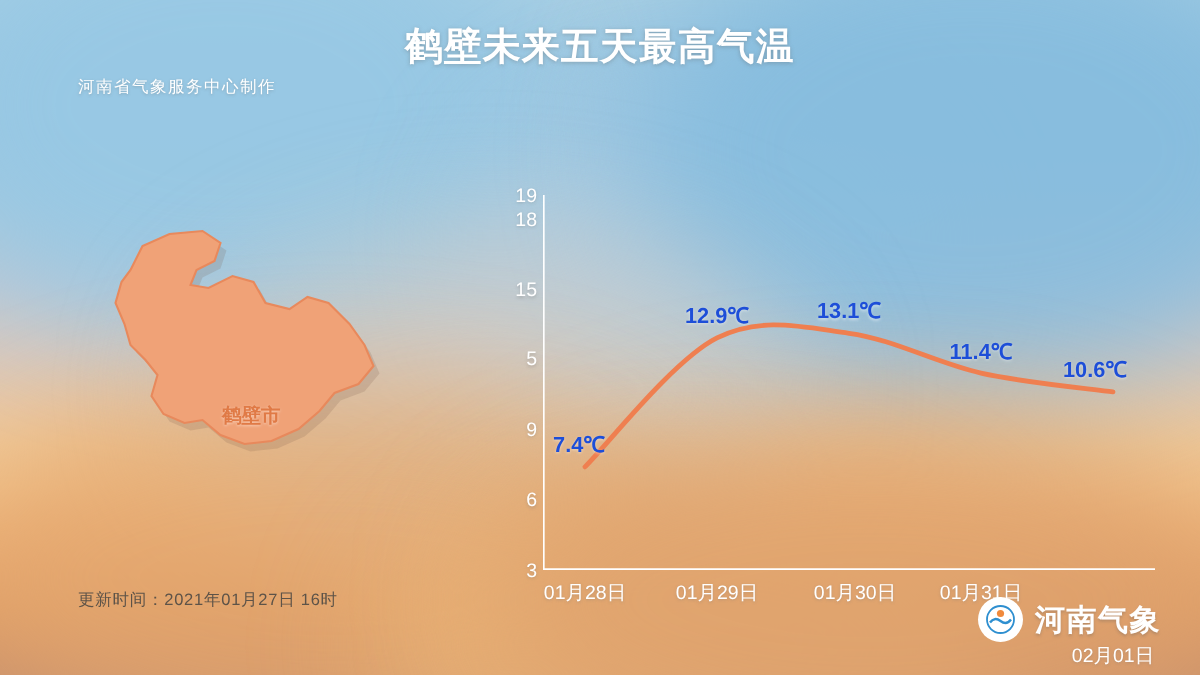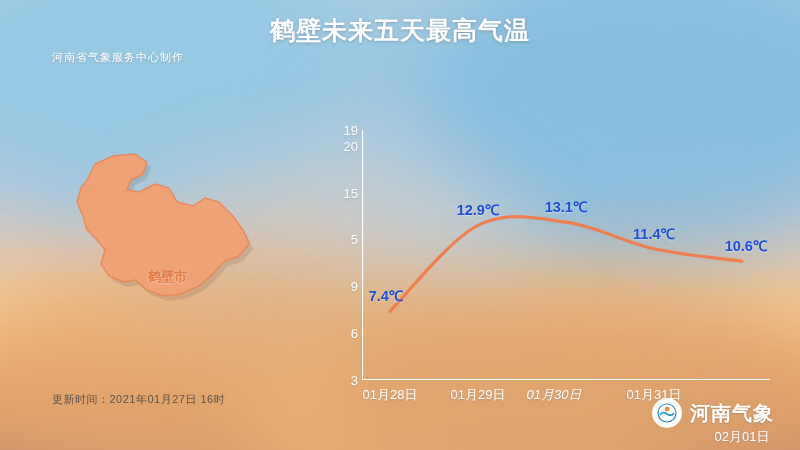--- a/index.html
+++ b/index.html
@@ -118,21 +118,21 @@
                L66,132 L58,120 L62,106 L54,96 L44,86 L40,72 L34,58
                L38,44 Z" fill="#f0a277" stroke="#e8895c" stroke-width="1.4"></path>
     </g>
   </svg>
   <div id="map-label">鹤壁市</div>
 </div>
 
 <div id="plot">
   <div id="ylabels">
       <div class="ytick" style="top: 0px;">19</div>
-      <div class="ytick" style="top: 15.625px;">20</div>
+      <div class="ytick" style="top: 15.625px;">18</div>
       <div class="ytick" style="top: 62.5px;">15</div>
       <div class="ytick" style="top: 109.375px;">5</div>
       <div class="ytick" style="top: 156.25px;">9</div>
       <div class="ytick" style="top: 203.125px;">6</div>
       <div class="ytick" style="top: 250px;">3</div>
     </div>
   <div id="axes">
     <svg id="plotsvg" width="408" height="250">
         <line x1="0" y1="0" x2="0" y2="250" stroke="#ffffff" stroke-width="2.2"></line>
         <line x1="0" y1="250" x2="408" y2="250" stroke="#ffffff" stroke-width="2.2"></line>
@@ -141,28 +141,28 @@
         <line x1="-5" y1="62.5" x2="0" y2="62.5" stroke="#ffffff" stroke-width="1.8"></line>
         <line x1="-5" y1="109.375" x2="0" y2="109.375" stroke="#ffffff" stroke-width="1.8"></line>
         <line x1="-5" y1="156.25" x2="0" y2="156.25" stroke="#ffffff" stroke-width="1.8"></line>
         <line x1="-5" y1="203.125" x2="0" y2="203.125" stroke="#ffffff" stroke-width="1.8"></line>
         <line x1="-5" y1="250" x2="0" y2="250" stroke="#ffffff" stroke-width="1.8"></line>
         <path d="M28,181.25 C42.666666666666664,166.92708333333334 86.66666666666667,110.15625 116,95.3125 C145.33333333333334,80.46875 174.66666666666666,88.28125 204,92.1875 C233.33333333333334,96.09375 262.6666666666667,112.23958333333333 292,118.75 C321.3333333333333,125.26041666666667 365.3333333333333,129.16666666666666 380,131.25" fill="none" stroke="#ef7f50" stroke-width="3.2" stroke-linecap="round"></path>
       </svg>
   </div>
 <div class="xtick" style="left: 60px;">01月28日</div>
     <div class="xtick" style="left: 148px;">01月29日</div>
-    <div class="xtick" style="left: 224px; font-style: italic;">01月30日</div>
+    <div class="xtick" style="left: 240px;">01月30日</div>
     <div class="xtick" style="left: 324px;">01月31日</div>
     <div class="xtick" style="left: 412px; margin-top: 42px;">02月01日</div>
     <div class="dlabel" style="left: 56px; top: 175.25px;">7.4℃</div>
     <div class="dlabel" style="left: 148px; top: 89.3125px;">12.9℃</div>
     <div class="dlabel" style="left: 236px; top: 86.1875px;">13.1℃</div>
     <div class="dlabel" style="left: 324px; top: 112.75px;">11.4℃</div>
-    <div class="dlabel" style="left: 416px; top: 125.25px;">10.6℃</div>
+    <div class="dlabel" style="left: 400px; top: 125.25px;">10.6℃</div>
   </div>
 
 <div id="logo">
   <div id="logo-mark">
     <svg width="22" height="22" viewBox="0 0 22 22">
       <circle cx="11" cy="11" r="10" fill="#ffffff"></circle>
       <circle cx="11" cy="11" r="9" fill="none" stroke="#2e8fd0" stroke-width="1.2"></circle>
       <path d="M4,13 q3,-4 7,-1 q4,3 7,-1" fill="none" stroke="#2e8fd0" stroke-width="1.6"></path>
       <circle cx="11" cy="7" r="2.4" fill="#f08a3c"></circle>
     </svg>

